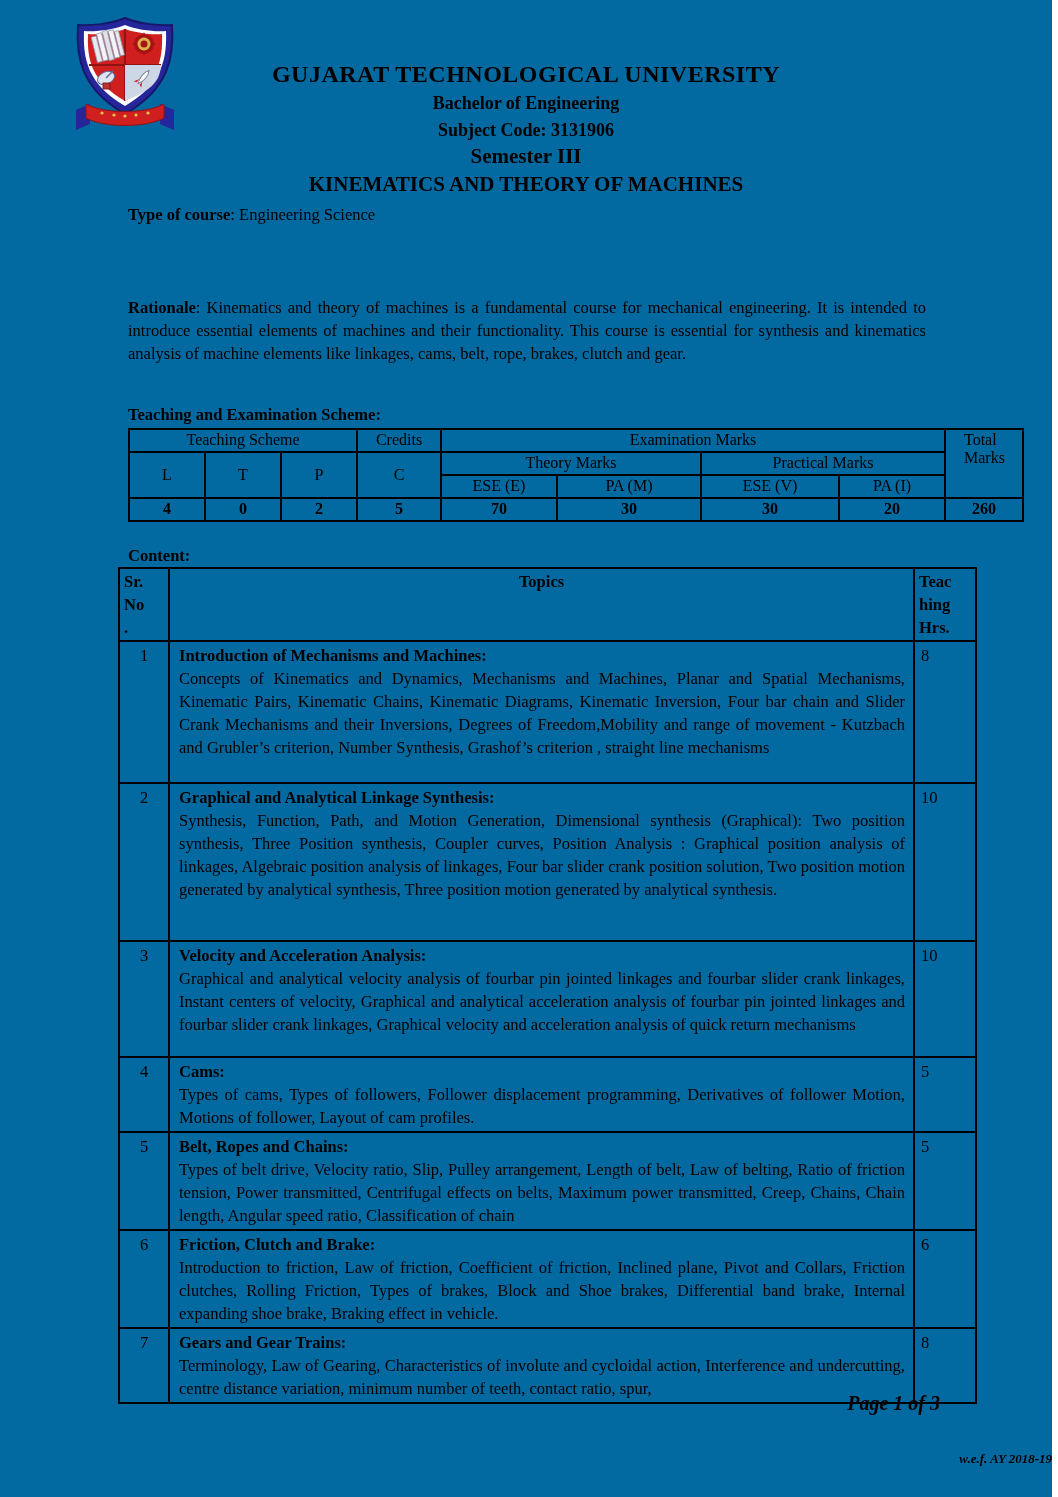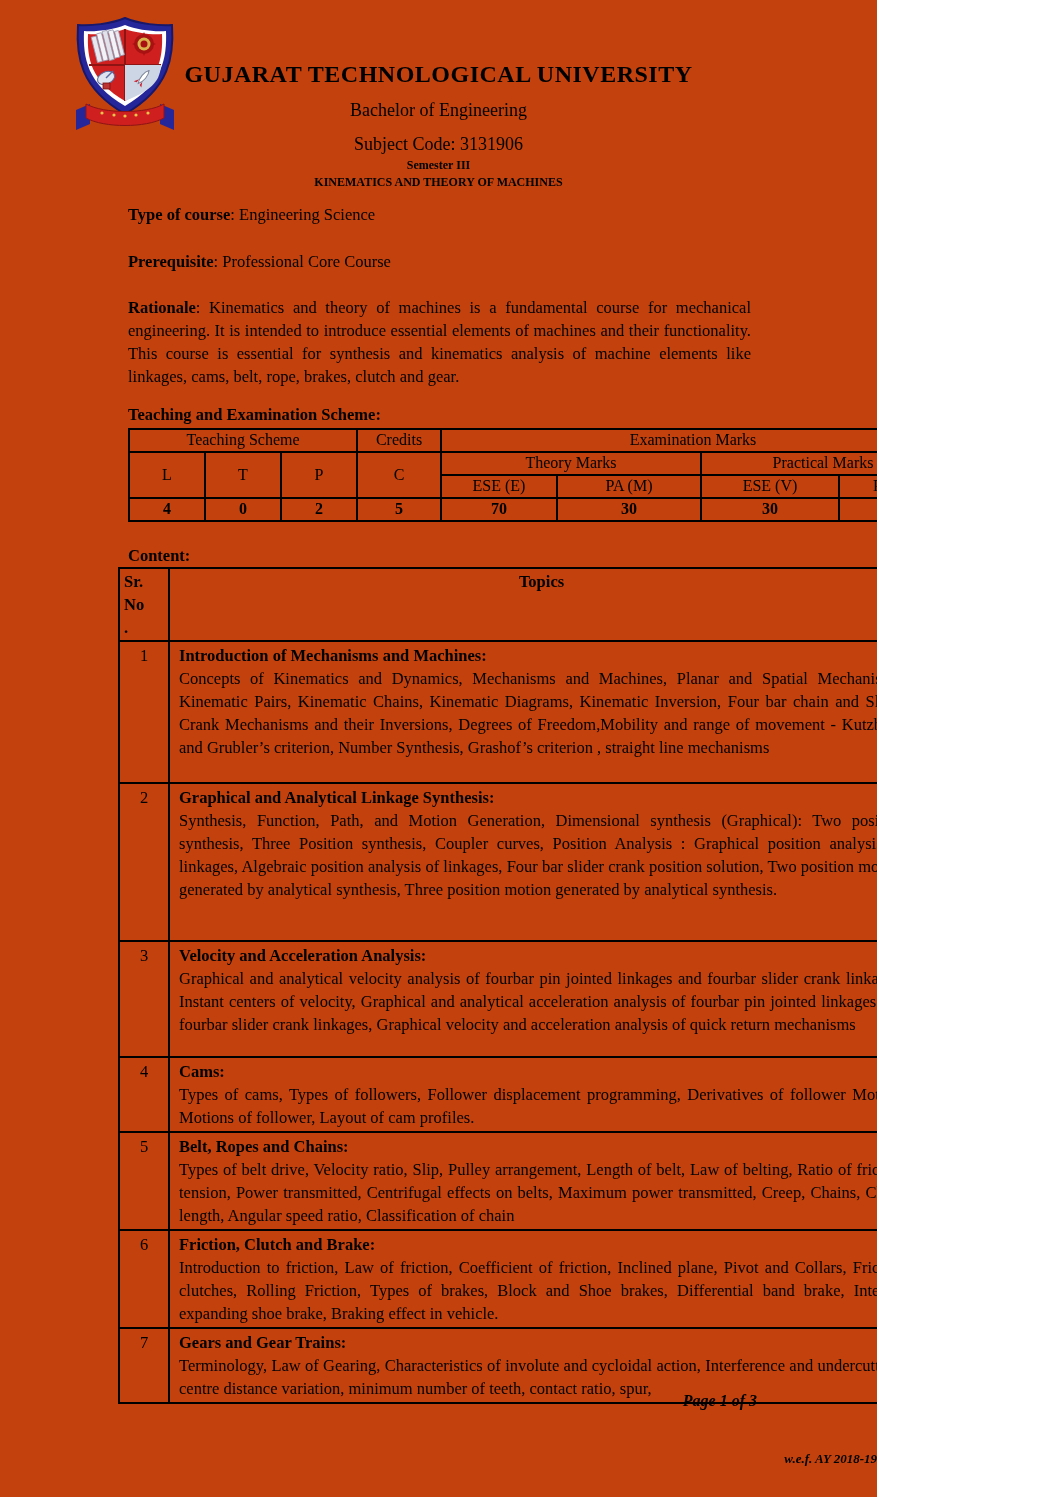--- a/index.html
+++ b/index.html
@@ -1,29 +1,29 @@
 <!DOCTYPE html>
 <html><head>
 <meta charset="utf-8">
 <style>
   html,body{margin:0;padding:0;background:#ffffff;}
   .page{
     position:relative;
-    width:877px;height:1497px;
-    background:#c2410c;
+    width:1052px;height:1497px;
+    background:#0369a1;
     font-family:"Liberation Serif","DejaVu Serif",serif;
     color:#000;
     overflow:hidden;
   }
   
   .logo{position:absolute;left:64px;top:12px;width:122px;height:122px;}
   .header{position:absolute;left:0;right:0;top:60px;text-align:center;line-height:1.18;}
   .h-univ{font-size:24px;font-weight:bold;letter-spacing:.5px;}
-  .h-degree,.h-code{font-size:18px;font-weight:normal;margin-top:12px;}
-  .h-sem,.h-course{font-size:12px;font-weight:bold;margin-top:3px;}
+  .h-degree,.h-code{font-size:18px;font-weight:bold;margin-top:5px;}
+  .h-sem,.h-course{font-size:21px;font-weight:bold;margin-top:3px;}
   
   .info{position:absolute;left:128px;right:126px;font-size:16.5px;line-height:23px;margin:0;}
   .p-type{top:203px;}
   .p-prereq{top:250px;}
   .p-rationale{top:296px;text-align:justify;}
   .lbl{font-weight:bold;}
   
   .scheme-heading{position:absolute;left:128px;top:405px;font-size:16.5px;font-weight:bold;}
   table{border-collapse:collapse;}
   .scheme-table{
@@ -54,21 +54,21 @@
   .t-body{display:block;text-align:justify;}
   tr.rh th{height:62px;}
   tr.r1 td{height:136px;}
   tr.r2 td{height:152px;}
   tr.r3 td{height:110px;}
   tr.r4 td{height:64px;}
   tr.r5 td{height:84px;}
   tr.r6 td{height:84px;}
   tr.r7 td{height:56px;}
   
-  .footer-page{position:absolute;top:1392px;right:120px;font-size:16px;font-weight:bold;font-style:italic;}
+  .footer-page{position:absolute;top:1392px;right:112px;font-size:20px;font-weight:bold;font-style:italic;}
   .footer-wef{position:absolute;top:1409px;left:0;right:0;text-align:right;font-size:13px;font-weight:bold;font-style:italic;margin-top:42px;}
 </style>
 </head>
 <body>
 
 <div class="page">
 
   <div class="logo">
     <svg viewBox="0 0 122 122" width="122" height="122">
 
@@ -124,21 +124,20 @@
   <div class="header">
     <div class="h-univ">GUJARAT TECHNOLOGICAL UNIVERSITY</div>
     <div class="h-degree">Bachelor of Engineering</div>
     <div class="h-code">Subject Code: 3131906</div>
     <div class="h-sem">Semester III</div>
     <div class="h-course">KINEMATICS AND THEORY OF MACHINES</div>
   </div>
 
   <p class="info p-type"><span class="lbl">Type of course</span><span>: Engineering Science</span></p>
 
-  <p class="info p-prereq"><span class="lbl">Prerequisite</span><span>: Professional Core Course</span></p>
 
   <p class="info p-rationale"><span class="lbl">Rationale</span><span>: Kinematics and theory of machines is a fundamental course for mechanical engineering. It is intended to introduce essential elements of machines and their functionality. This course is essential for synthesis and kinematics analysis of machine elements like linkages, cams, belt, rope, brakes, clutch and gear.</span></p>
 
   <div class="scheme-heading">Teaching and Examination Scheme:</div>
 
   <table class="scheme-table">
     <colgroup>
       <col style="width:76px">
         <col style="width:76px">
         <col style="width:76px">

